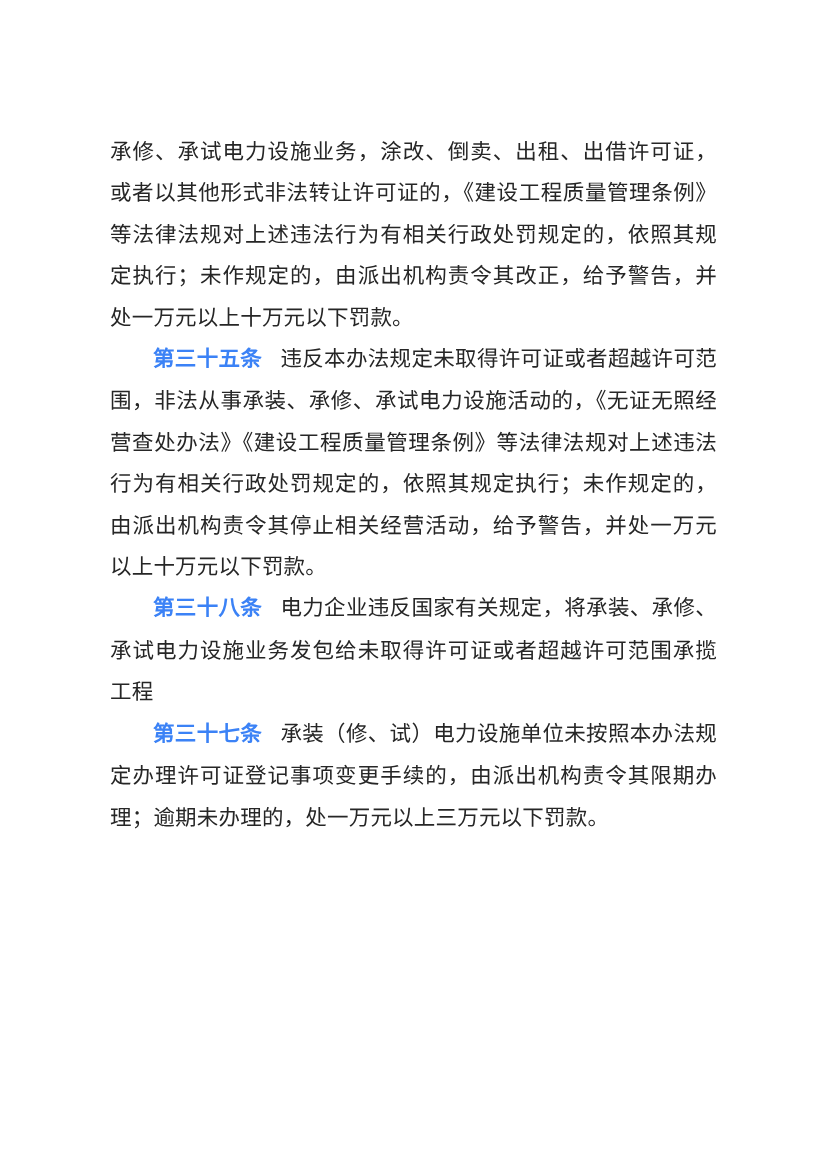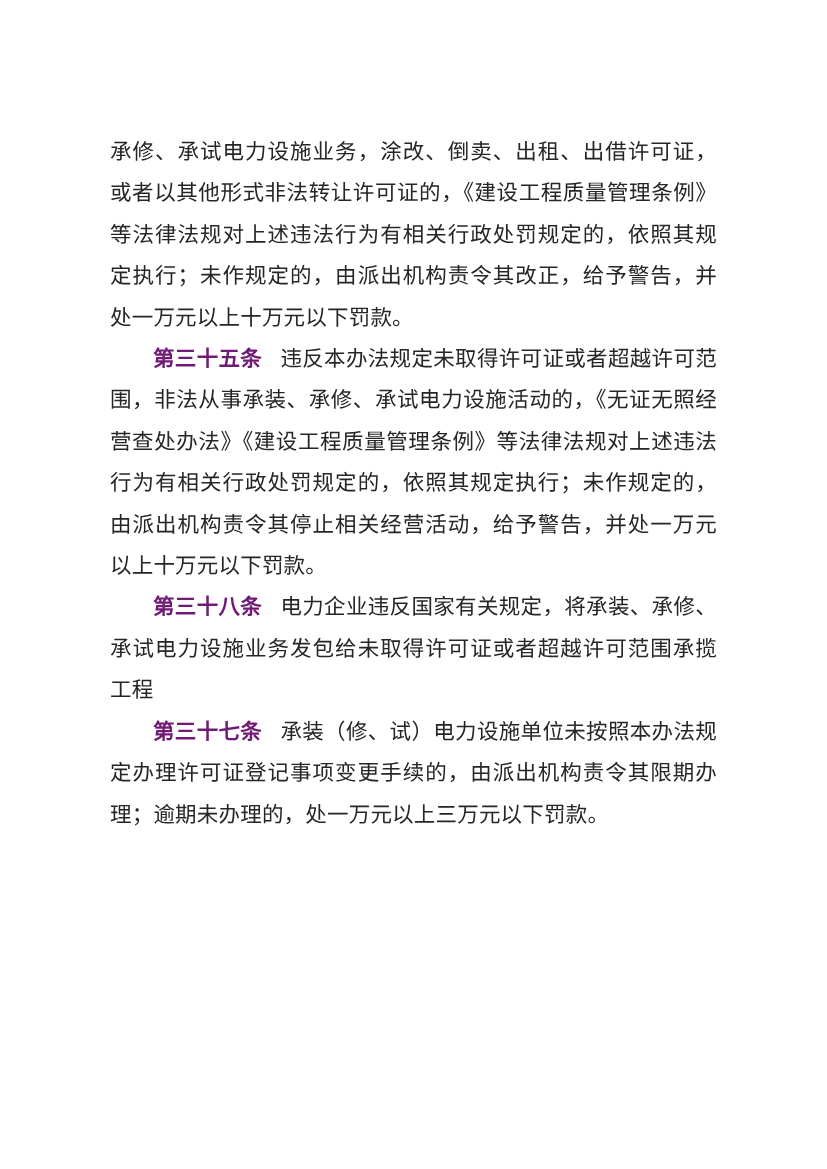--- a/index.html
+++ b/index.html
@@ -31,22 +31,22 @@
   .para {
     margin: 0;
     padding: 0;
     text-indent: 2em;
   }
   .para.continuation {
     text-indent: 0;
   }
   .art-num {
     font-weight: 700;
-    color: #701a75;
-    font-family: Liberation Serif, serif;
+    color: #3b82f6;
+    font-family: Liberation Mono, monospace;
     margin-right: 0.85em;
   }
   .art-body {
     font-weight: 400;
   }
   .page-footer {
     position: absolute;
     left: 110px;
     top: 1045px;
     font-size: 21px;

